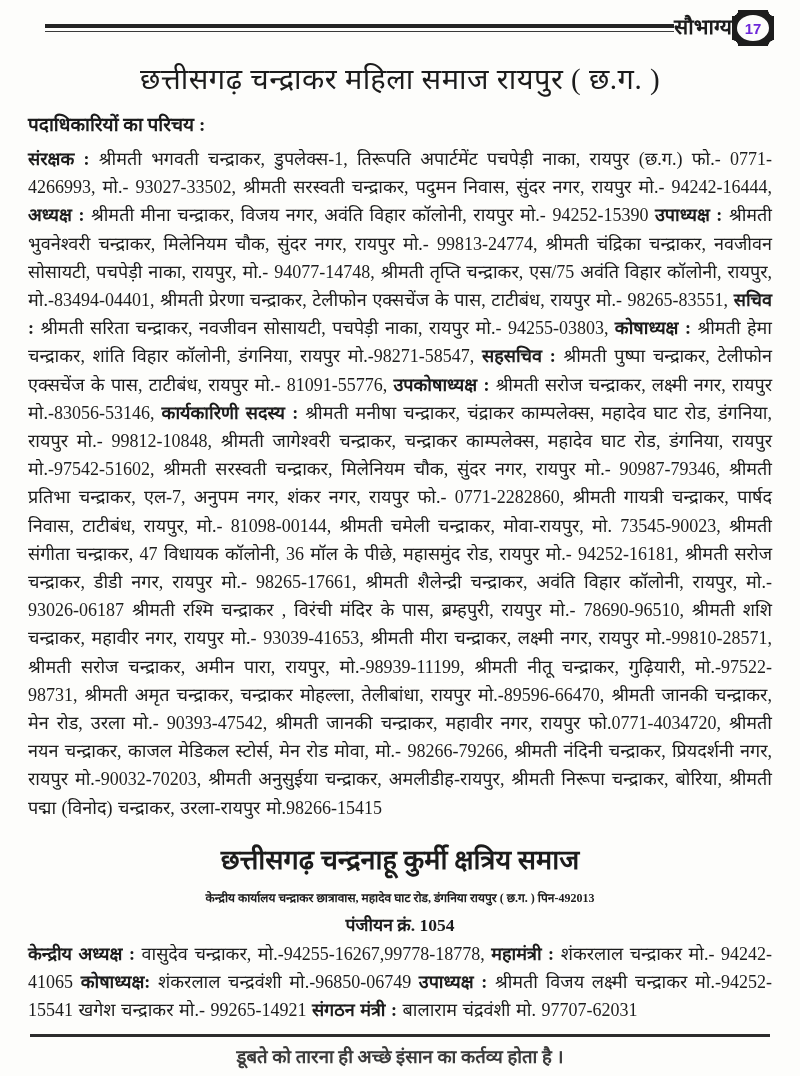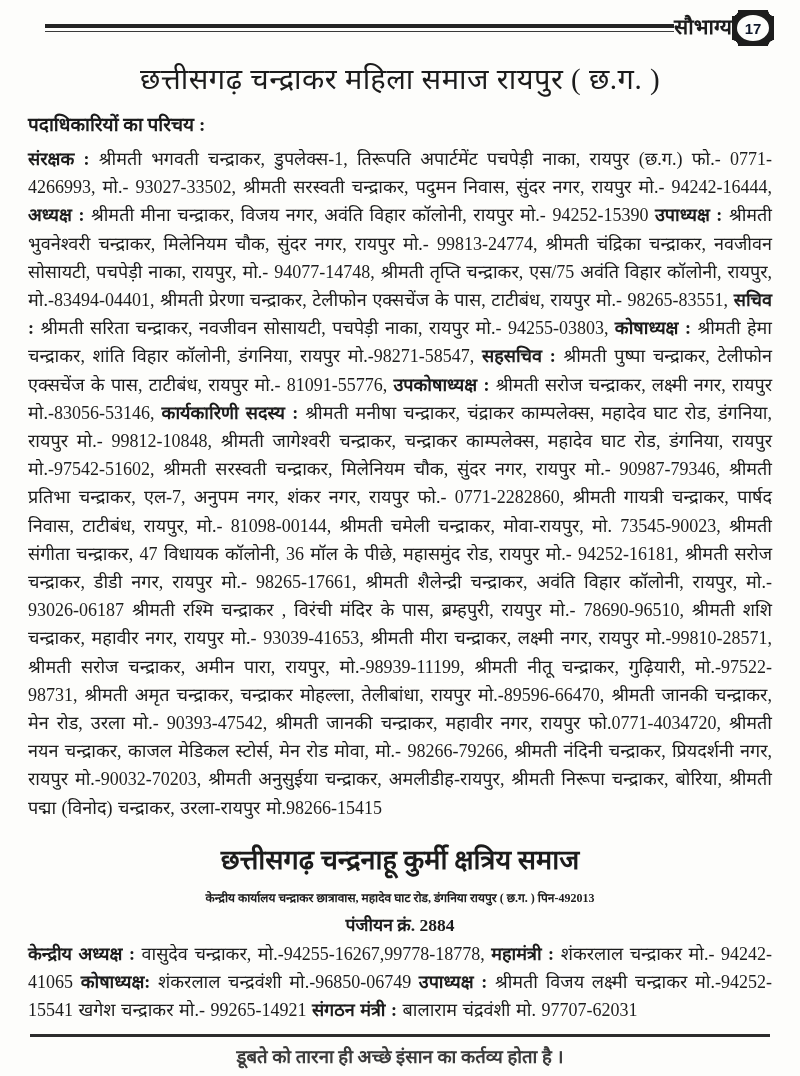--- a/index.html
+++ b/index.html
@@ -55,21 +55,21 @@
     position: absolute;
     left: 5px; right: 5px; top: 5px; bottom: 5px;
     background: #fdfdfb;
     border-radius: 50%;
     display: flex;
     align-items: center;
     justify-content: center;
     font-family: "Liberation Sans", "DejaVu Sans", sans-serif;
     font-weight: bold;
     font-size: 15px;
-    color: #0f172a;
+    color: #6d28d9;
   }
   
   .main-title {
     text-align: center;
     font-size: 29px;
     font-weight: normal;
     margin: 12px 30px 0;
     letter-spacing: 0.5px;
   }
   .intro-label {
@@ -135,21 +135,21 @@
   <div class="main-title">छत्तीसगढ़ चन्द्राकर महिला समाज  रायपुर ( छ.ग. )</div>
 
   <div class="intro-label">पदाधिकारियों का परिचय :</div>
 
   <div class="body-para"><span class="b">संरक्षक : </span><span>श्रीमती भगवती चन्द्राकर, डुपलेक्स-1, तिरूपति अपार्टमेंट पचपेड़ी नाका, रायपुर (छ.ग.) फो.- 0771-4266993, मो.- 93027-33502, श्रीमती सरस्वती चन्द्राकर, पदुमन निवास, सुंदर नगर, रायपुर मो.- 94242-16444, </span><span class="b">अध्यक्ष : </span><span>श्रीमती मीना चन्द्राकर, विजय नगर, अवंति विहार कॉलोनी, रायपुर मो.- 94252-15390 </span><span class="b">उपाध्यक्ष : </span><span>श्रीमती भुवनेश्वरी चन्द्राकर, मिलेनियम चौक, सुंदर नगर, रायपुर मो.- 99813-24774, श्रीमती चंद्रिका चन्द्राकर, नवजीवन सोसायटी, पचपेड़ी नाका, रायपुर, मो.- 94077-14748, श्रीमती तृप्ति चन्द्राकर, एस/75 अवंति विहार कॉलोनी, रायपुर, मो.-83494-04401, श्रीमती प्रेरणा चन्द्राकर, टेलीफोन एक्सचेंज के पास, टाटीबंध, रायपुर मो.- 98265-83551, </span><span class="b">सचिव : </span><span>श्रीमती सरिता चन्द्राकर, नवजीवन सोसायटी, पचपेड़ी नाका, रायपुर मो.- 94255-03803, </span><span class="b">कोषाध्यक्ष : </span><span>श्रीमती हेमा चन्द्राकर, शांति विहार कॉलोनी, डंगनिया, रायपुर मो.-98271-58547, </span><span class="b">सहसचिव : </span><span>श्रीमती पुष्पा चन्द्राकर, टेलीफोन एक्सचेंज के पास, टाटीबंध, रायपुर मो.- 81091-55776, </span><span class="b">उपकोषाध्यक्ष : </span><span>श्रीमती सरोज चन्द्राकर, लक्ष्मी नगर, रायपुर मो.-83056-53146, </span><span class="b">कार्यकारिणी सदस्य : </span><span>श्रीमती मनीषा चन्द्राकर, चंद्राकर काम्पलेक्स, महादेव घाट रोड, डंगनिया, रायपुर मो.- 99812-10848, श्रीमती जागेश्वरी चन्द्राकर, चन्द्राकर काम्पलेक्स, महादेव घाट रोड, डंगनिया, रायपुर मो.-97542-51602, श्रीमती सरस्वती चन्द्राकर, मिलेनियम चौक, सुंदर नगर, रायपुर मो.- 90987-79346, श्रीमती प्रतिभा चन्द्राकर, एल-7, अनुपम नगर, शंकर नगर, रायपुर फो.- 0771-2282860, श्रीमती गायत्री चन्द्राकर, पार्षद निवास, टाटीबंध, रायपुर, मो.- 81098-00144, श्रीमती चमेली चन्द्राकर, मोवा-रायपुर, मो. 73545-90023, श्रीमती संगीता चन्द्राकर, 47 विधायक कॉलोनी, 36 मॉल के पीछे, महासमुंद रोड, रायपुर मो.- 94252-16181, श्रीमती सरोज चन्द्राकर, डीडी नगर, रायपुर मो.- 98265-17661, श्रीमती शैलेन्द्री चन्द्राकर, अवंति विहार कॉलोनी, रायपुर, मो.- 93026-06187 श्रीमती रश्मि चन्द्राकर , विरंची मंदिर के पास, ब्रम्हपुरी, रायपुर मो.- 78690-96510, श्रीमती शशि चन्द्राकर, महावीर नगर, रायपुर मो.- 93039-41653, श्रीमती मीरा चन्द्राकर, लक्ष्मी नगर, रायपुर मो.-99810-28571, श्रीमती सरोज चन्द्राकर, अमीन पारा, रायपुर, मो.-98939-11199, श्रीमती नीतू चन्द्राकर, गुढ़ियारी, मो.-97522-98731, श्रीमती अमृत चन्द्राकर, चन्द्राकर मोहल्ला, तेलीबांधा, रायपुर मो.-89596-66470, श्रीमती जानकी चन्द्राकर, मेन रोड, उरला मो.- 90393-47542, श्रीमती जानकी चन्द्राकर, महावीर नगर, रायपुर फो.0771-4034720, श्रीमती नयन चन्द्राकर, काजल मेडिकल स्टोर्स, मेन रोड मोवा, मो.- 98266-79266, श्रीमती नंदिनी चन्द्राकर, प्रियदर्शनी नगर, रायपुर मो.-90032-70203, श्रीमती अनुसुईया चन्द्राकर, अमलीडीह-रायपुर, श्रीमती निरूपा चन्द्राकर, बोरिया, श्रीमती पद्मा (विनोद) चन्द्राकर, उरला-रायपुर मो.98266-15415</span></div>
 
   <div class="sub-title">छत्तीसगढ़ चन्द्रनाहू कुर्मी क्षत्रिय समाज</div>
 
   <div class="office-address">केन्द्रीय कार्यालय चन्द्राकर छात्रावास, महादेव घाट रोड, डंगनिया रायपुर ( छ.ग. ) पिन-492013</div>
 
-  <div class="registration">पंजीयन क्रं. 2884</div>
+  <div class="registration">पंजीयन क्रं. 1054</div>
 
   <div class="body-para"><span class="b">केन्द्रीय अध्यक्ष : </span><span>वासुदेव चन्द्राकर, मो.-94255-16267,99778-18778, </span><span class="b">महामंत्री : </span><span>शंकरलाल चन्द्राकर मो.- 94242-41065 </span><span class="b">कोषाध्यक्ष: </span><span>शंकरलाल चन्द्रवंशी मो.-96850-06749 </span><span class="b">उपाध्यक्ष : </span><span>श्रीमती विजय लक्ष्मी चन्द्राकर मो.-94252-15541 खगेश चन्द्राकर मो.- 99265-14921 </span><span class="b">संगठन मंत्री : </span><span>बालाराम चंद्रवंशी मो. 97707-62031</span></div>
 
   <div class="footer-rule"></div>
 
   <div class="footer-quote">डूबते को तारना ही अच्छे इंसान का कर्तव्य होता है ।</div>
 
 </div>
 
 </body></html>

